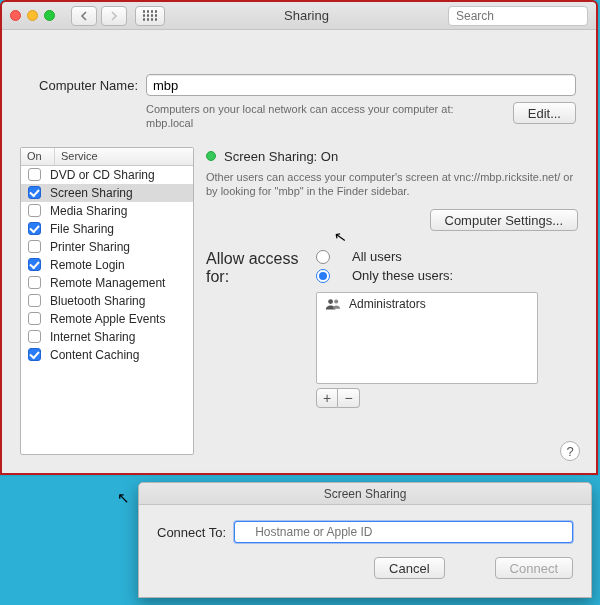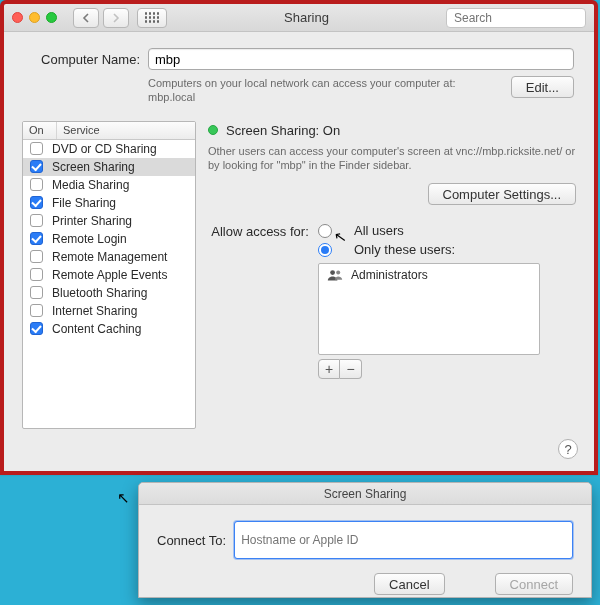--- a/index.html
+++ b/index.html
@@ -7,21 +7,21 @@
     font-family: -apple-system, "Helvetica Neue", Arial, sans-serif;
     font-size: 13px;
     background: #2cb0d5;
     width: 600px;
     height: 605px;
     overflow: hidden;
     color: #2a2a2a;
   }
   .window {
     background: #ececec;
-    border: 4px solid #b91c1c;
+    border: 2px solid #b91c1c;
     border-radius: 6px 6px 0 0;
     width: 598px;
     height: 475px;
     position: relative;
     box-shadow: 0 0 2px rgba(0,0,0,.2);
   }
   .titlebar {
     height: 28px;
     background: linear-gradient(#e7e7e7,#d8d8d8);
     border-bottom: 1px solid #c3c3c3;
@@ -52,21 +52,21 @@
   }
   .grid-dots span { width:2.5px; height:2.5px; background:#666; border-radius:50%; }
   .title-text { flex:1; text-align:center; font-size:13px; color:#3a3a3a; }
   .searchwrap {
     display:flex; align-items:center; border:1px solid #c5c5c5;
     border-radius:4px; background:#fff; height:20px; width:140px; padding:0 4px;
   }
   .searchwrap svg { width:12px;height:12px;margin-right:3px; }
   .searchwrap input { border:none; outline:none; font-size:12px; flex:1; color:#777; background:transparent; }
 
-  .cname-row { display:flex; align-items:center; padding:16px 20px 6px; gap:8px; }
+  .cname-row { display:flex; align-items:center; padding:16px 20px 6px; gap:8px;margin-top:28px; }
   .cname-row label { width:116px; text-align:right; font-size:13px; }
   .cname-input {
     flex:1; height:22px; border:1px solid #a9a9a9; border-radius:4px;
     padding:0 6px; font-size:13px; background:#fff;
     box-shadow: inset 0 1px 1px rgba(0,0,0,.08);
   }
   .sub-row { display:flex; padding:0 20px 12px; gap:8px; align-items:flex-start; }
   .sub-spacer { width:116px; }
   .sub-text { flex:1; font-size:11px; color:#6a6a6a; line-height:1.3; }
   .push-btn {
@@ -93,21 +93,21 @@
   .chk.on { background:#2a7cf6; border-color:#1f64d4; }
   .chk.on::after { content:""; width:7px;height:4px;border-left:2px solid #fff;border-bottom:2px solid #fff; transform:rotate(-48deg); margin-top:-2px; }
 
   .right { flex:1; display:flex; flex-direction:column; }
   .status-row { display:flex; align-items:center; gap:8px; margin-top:2px;}
   .status-dot { width:10px;height:10px;border-radius:50%; background:#38c759; border:1px solid #27a744; }
   .status-text { font-size:13px; color:#2a2a2a;text-align:center; }
   .hint { font-size:11px; color:#6a6a6a; margin-top:6px; line-height:1.35; }
   .comp-set-row { display:flex; justify-content:flex-end; margin-top:10px; }
   .access-row { display:flex; align-items:flex-start; gap:6px; margin-top:18px;}
-  .access-label { font-size:13px; width:104px; text-align:center; padding-top:1px;}
+  .access-label { font-size:16px; width:104px; text-align:left; padding-top:1px;}
   .radio-col { display:flex; flex-direction:column; gap:4px; }
   .radio-item { display:flex; align-items:flex-end; gap:22px; font-size:13px;}
   .radio { width:14px;height:14px;border-radius:50%;border:1px solid #8a8a8a;background:#fff;display:flex;align-items:center;justify-content:center;}
   .radio.on { border-color:#2a7cf6;}
   .radio.on::after { content:"";width:8px;height:8px;border-radius:50%;background:#2a7cf6;}
   .user-list { margin-top:6px; margin-left:110px; width:222px; height:92px; border:1px solid #b7b7b7; background:#fff; border-radius:2px; font-size:12px;}
   .user-row { display:flex; align-items:center; gap:8px; padding:4px 8px; }
   .user-icon { width:16px; height:14px; }
   .pm-row { margin-left:110px; margin-top:4px; display:flex; }
   .pm { width:22px;height:20px;border:1px solid #b0b0b0;background:linear-gradient(#fdfdfd,#e9e9e9);display:flex;align-items:center;justify-content:center;font-size:14px;color:#555;}
@@ -122,21 +122,21 @@
     background:#ececec; border:1px solid #b4b4b4; border-radius:5px 5px 0 0;
     box-shadow:0 6px 16px rgba(0,0,0,.35);
   }
   .sheet-title {
     height:22px; background:linear-gradient(#e8e8e8,#dcdcdc); border-bottom:1px solid #c3c3c3;
     border-radius:5px 5px 0 0; text-align:center; font-size:12px; color:#444; line-height:22px;
   }
   .sheet-body { padding:16px 18px 10px; }
   .ct-row { display:flex; align-items:center; gap:8px; }
   .ct-row label { font-size:13px; }
-  .ct-input { flex:1; height:38px; border:1px solid #3b82f6; outline:2px solid rgba(59,130,246,.4); outline-offset:-1px; border-radius:3px; padding:0 6px; font-size:12px; color:#9a9a9a;}
+  .ct-input { flex:1; height:22px; border:1px solid #3b82f6; outline:2px solid rgba(59,130,246,.4); outline-offset:-1px; border-radius:3px; padding:0 20px; font-size:12px; color:#9a9a9a;}
   .sheet-btns { display:flex; gap:10px; justify-content:flex-end; margin-top:14px;}
   .cursor { position:absolute; pointer-events:none; font-size:15px; color:#000;}
   .cursor.c1 { left:334px; top:228px; transform:rotate(-10deg);}
   .cursor.c2 { left:117px; top:489px; }
 </style>
 </head>
 <body>
 
 <div class="window">
 
@@ -228,25 +228,25 @@
           <div class="svc-row">
             <div class="chk on"></div>
             <span>Remote Login</span>
           </div>
           <div class="svc-row">
             <div class="chk"></div>
             <span>Remote Management</span>
           </div>
           <div class="svc-row">
             <div class="chk"></div>
+            <span>Bluetooth Sharing</span>
+          </div>
+          <div class="svc-row">
+            <div class="chk"></div>
             <span>Remote Apple Events</span>
-          </div>
-          <div class="svc-row">
-            <div class="chk"></div>
-            <span>Bluetooth Sharing</span>
           </div>
           <div class="svc-row">
             <div class="chk"></div>
             <span>Internet Sharing</span>
           </div>
           <div class="svc-row">
             <div class="chk on"></div>
             <span>Content Caching</span>
           </div>
         </div>

